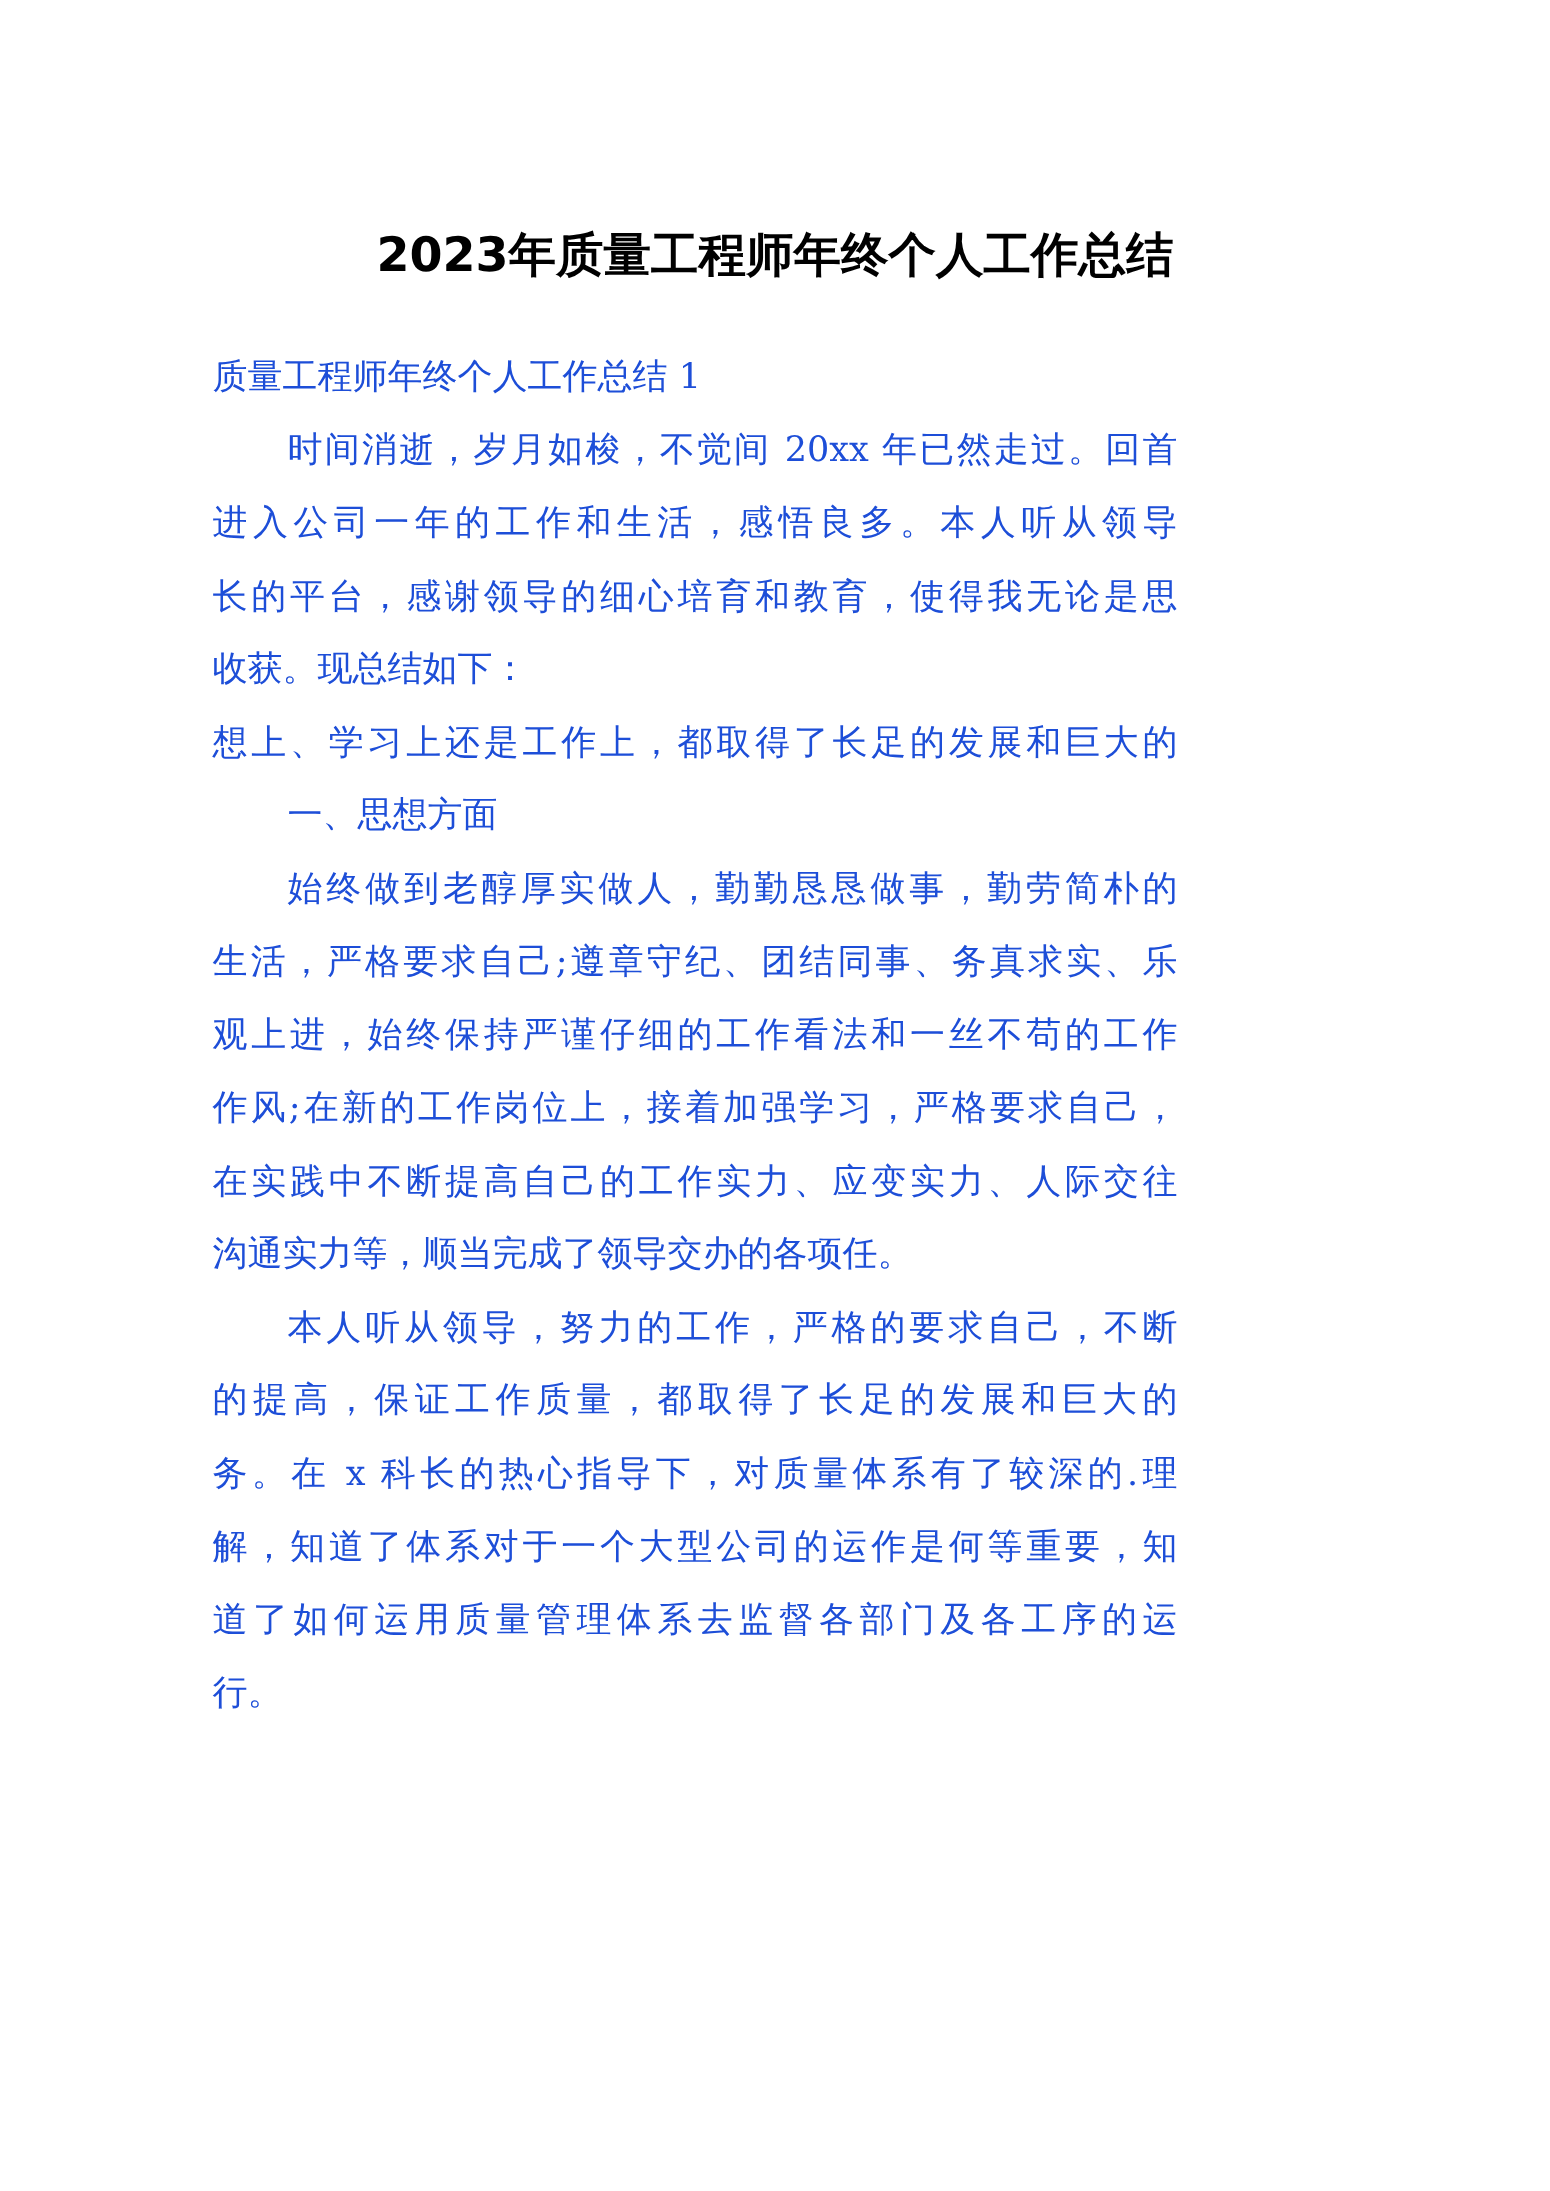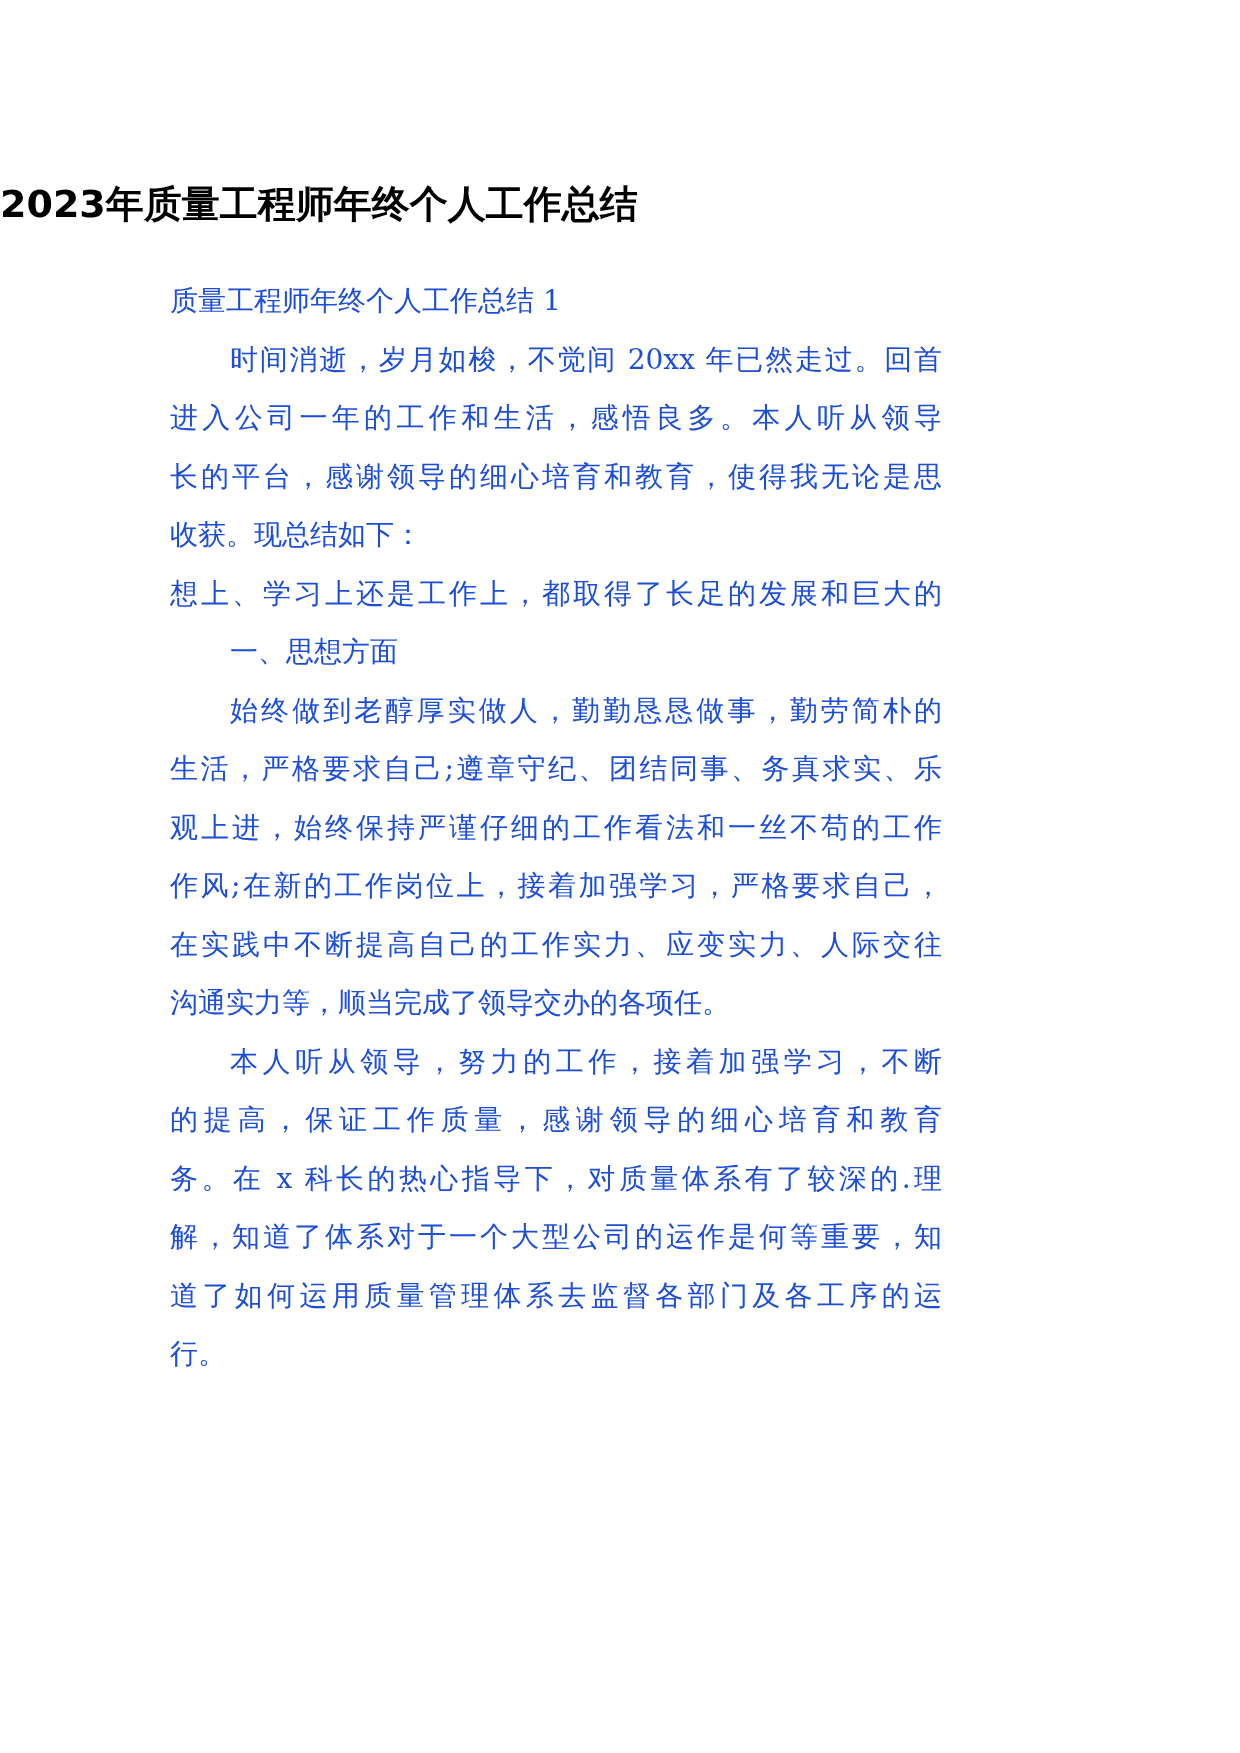--- a/index.html
+++ b/index.html
@@ -21,21 +21,21 @@
       top: 0;
       width: 1240px;
       height: 1753px;
       background: #ffffff;
     }
     .title {
       position: absolute;
       left: 0;
       top: 178px;
       width: 1240px;
-      text-align: left;
+      text-align: center;
       font-family: "DejaVu Sans", "Liberation Sans", sans-serif;
       font-weight: bold;
       font-size: 38px;
       line-height: 52px;
       letter-spacing: 0px;
       color: #000000;
       margin: 0;
     }
     .body-text {
       position: absolute;
@@ -86,21 +86,21 @@
       <span class="line indent">始终做到老醇厚实做人，勤勤恳恳做事，勤劳简朴的</span>
       <span class="line">生活，严格要求自己;遵章守纪、团结同事、务真求实、乐</span>
       <span class="line">观上进，始终保持严谨仔细的工作看法和一丝不苟的工作</span>
       <span class="line">作风;在新的工作岗位上，接着加强学习，严格要求自己，</span>
       <span class="line">在实践中不断提高自己的工作实力、应变实力、人际交往</span>
       <span class="line last">沟通实力等，顺当完成了领导交办的各项任。</span>
     </div>
 
 
     <div>
-      <span class="line indent">本人听从领导，努力的工作，接着加强学习，不断</span>
-      <span class="line">的提高，保证工作质量，感谢领导的细心培育和教育</span>
+      <span class="line indent">本人听从领导，努力的工作，严格的要求自己，不断</span>
+      <span class="line">的提高，保证工作质量，都取得了长足的发展和巨大的</span>
       <span class="line">务。在 x 科长的热心指导下，对质量体系有了较深的.理</span>
       <span class="line">解，知道了体系对于一个大型公司的运作是何等重要，知</span>
       <span class="line">道了如何运用质量管理体系去监督各部门及各工序的运</span>
       <span class="line last">行。</span>
     </div>
   </div>
 </div>
 
 </body></html>

